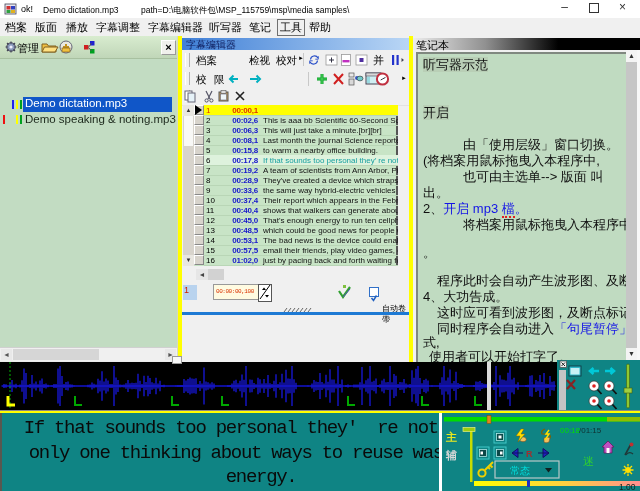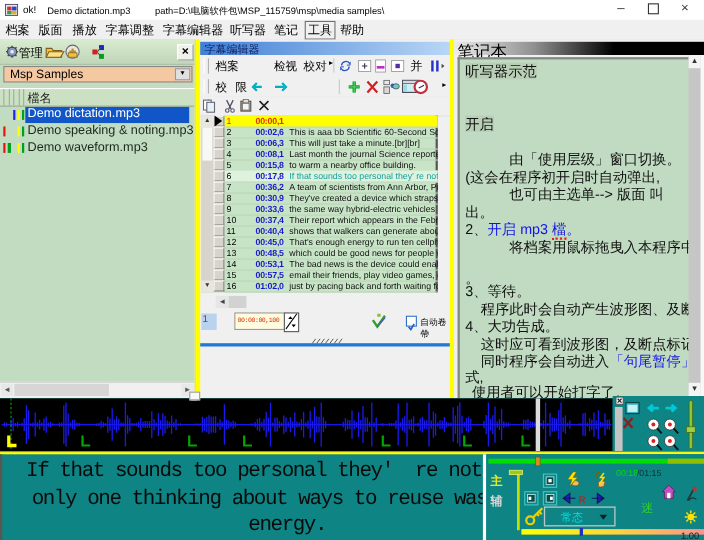--- a/index.html
+++ b/index.html
@@ -31,21 +31,21 @@
 .mtxt{position:absolute;font-size:10.5px;color:#000;}
 
 #mtable{left:1px;top:69px;width:215px;height:161px;background:#c8e4c6;}
 .trow{position:absolute;left:21px;width:194px;height:10px;border-bottom:1px solid #b9d6b6;font-size:8px;overflow:hidden;white-space:nowrap;}
 .trow .num{position:absolute;left:2px;top:1px;color:#000;}
 .trow .ts{position:absolute;left:22px;top:1px;width:32px;text-align:right;color:#1616cc;font-weight:bold;letter-spacing:-0.2px;}
 .trow .txt{position:absolute;left:59px;top:1px;color:#111;}
 .mkr{position:absolute;left:11px;width:10px;height:10px;background:#d8d4cc;border:1px solid #fff;border-right-color:#888;border-bottom-color:#888;box-sizing:border-box;}
 
 #npanel{left:413px;top:36px;width:227px;height:326px;background:#f0f0f0;}
-#nhead{left:0;top:2px;width:227px;height:12px;background:linear-gradient(90deg,#ececec 0%,#909090 32%,#000 64%);font-size:15px;color:#000;}
+#nhead{left:0;top:2px;width:227px;height:12px;background:linear-gradient(90deg,#ececec 0%,#909090 32%,#000 64%);font-size:11px;color:#000;}
 #ncontent{left:3px;top:16px;width:210px;height:308px;background:#c0dbc1;border-left:2px solid #808880;border-top:2px solid #808880;overflow:hidden;}
 .nline{position:absolute;left:4px;width:207px;font-size:13px;color:#101010;white-space:nowrap;}
 .nblue{color:#1414e6;}
 #nscroll{left:213px;top:14px;width:11px;height:312px;background:#c6c6c6;}
 
 #waverow{left:0;top:362px;width:640px;height:48px;background:#0f8484;}
 #wavectl{left:557px;top:360px;width:83px;height:50px;background:#0f8484;}
 
 #yline{left:0;top:410px;width:640px;height:3px;background:#ffff00;border-top:1px solid #888;}
 #bottom{left:0;top:413px;width:640px;height:78px;background:#0f8484;}
@@ -105,50 +105,31 @@
           </g>
         <g transform="translate(78,1)">
             <rect x="1" y="5" width="4.5" height="4.5" fill="#d02020"></rect>
             <rect x="7" y="1" width="4.5" height="4.5" fill="#2020d0"></rect>
             <rect x="7" y="9" width="4.5" height="4.5" fill="#00a020"></rect>
             <path d="M5.5 7.2l3-4M5.5 7.5l3 3.5" stroke="#555" stroke-width="1"></path>
           </g>
       </svg>
       <div class="abs" style="left:161px;top:4px;width:13px;height:13px;background:#f0f0ec;border:1px solid #999;border-top-color:#fff;border-left-color:#fff;color:#000;font-size:11px;font-weight:bold;text-align:center;line-height:12px">×</div>
     </div>
-    <div id="lpdrop" class="abs">
-        <span style="position:absolute;left:5px;top:1px">Msp Samples</span>
-      <div style="position:absolute;right:1px;top:1px;width:12px;height:9px;background:#e0e0e0;border:1px solid #999;font-size:6px;text-align:center;line-height:9px">▼</div>
-    </div>
-    <div id="lpcolhead" class="abs">
-        <span style="position:absolute;left:25px;top:1px">檔名</span>
-        <div class="abs" style="left:3px;top:0;width:1px;height:15px;background:#9cb094"></div>
-        <div class="abs" style="left:7.5px;top:0;width:1px;height:15px;background:#9cb094"></div>
-        <div class="abs" style="left:12px;top:0;width:1px;height:15px;background:#9cb094"></div>
-        <div class="abs" style="left:16.5px;top:0;width:1px;height:15px;background:#9cb094"></div>
-        <div class="abs" style="left:21px;top:0;width:1px;height:15px;background:#9cb094"></div>
-      </div>
     <div class="lrow" style="top:61px">
         <span class="cbar" style="left:11.5px;background:#2222ee"></span>
         <span class="cbar" style="left:15.5px;background:#ffff00"></span>
         <span class="cbar" style="left:19.5px;background:#00a020"></span>
       <div style="position:absolute;left:23px;top:0;width:147px;height:15px;background:#1056c8;color:#fff;padding-left:2px;">Demo dictation.mp3</div>
       </div>
     <div class="lrow" style="top:76px">
         <span class="cbar" style="left:2.5px;background:#ee1111"></span>
         <span class="cbar" style="left:15.5px;background:#ffff00"></span>
         <span class="cbar" style="left:19.5px;background:#00a020"></span>
       <span style="position:absolute;left:25px;top:1px">Demo speaking &amp; noting.mp3</span>
-      </div>
-    <div class="lrow" style="top:91px">
-        <span class="cbar" style="left:2.5px;background:#ee1111"></span>
-        <span class="cbar" style="left:7px;background:#00a020"></span>
-        <span class="cbar" style="left:15.5px;background:#ffff00"></span>
-        <span class="cbar" style="left:19.5px;background:#00a020"></span>
-      <span style="position:absolute;left:25px;top:1px">Demo waveform.mp3</span>
       </div>
     <div class="abs" style="left:0;top:324px;width:177px;height:2px;background:#ececec"></div>
 
     <div class="abs" style="left:0;top:311px;width:177px;height:13px;background:#f0f0f0;border-top:1px solid #d0d0d0">
       <div class="abs" style="left:1px;top:1px;width:11px;height:11px;background:#e8e8e8;font-size:7px;text-align:center;line-height:11px;color:#555">◄</div>
       <div class="abs" style="left:165px;top:1px;width:11px;height:11px;background:#e8e8e8;font-size:7px;text-align:center;line-height:11px;color:#555">►</div>
       <div class="abs" style="left:13px;top:1px;width:86px;height:11px;background:#d6d6d6"></div>
     </div>
   </div>
   <div id="ysep1" class="abs"></div>
@@ -280,27 +261,27 @@
         </div>
 <div class="mkr" style="top:40px"></div>
 <div class="trow" style="top:50px;background:#def2dd;">
           <span class="num" style="color:#000">6</span>
           <span class="ts" style="color:#1616cc">00:17,8</span>
           <span class="txt" style="color:#18a0a0">If that sounds too personal they’ re not the</span>
         </div>
 <div class="mkr" style="top:50px"></div>
 <div class="trow" style="top:60px;">
           <span class="num" style="color:#000">7</span>
-          <span class="ts" style="color:#1616cc">00:36,2</span>
+          <span class="ts" style="color:#1616cc">00:19,2</span>
           <span class="txt" style="color:#111">A team of scientists from Ann Arbor, Pittsbu</span>
         </div>
 <div class="mkr" style="top:60px"></div>
 <div class="trow" style="top:70px;">
           <span class="num" style="color:#000">8</span>
-          <span class="ts" style="color:#1616cc">00:30,9</span>
+          <span class="ts" style="color:#1616cc">00:28,9</span>
           <span class="txt" style="color:#111">They've created a device which straps onto</span>
         </div>
 <div class="mkr" style="top:70px"></div>
 <div class="trow" style="top:80px;">
           <span class="num" style="color:#000">9</span>
           <span class="ts" style="color:#1616cc">00:33,6</span>
           <span class="txt" style="color:#111">the same way hybrid-electric vehicles recycl</span>
         </div>
 <div class="mkr" style="top:80px"></div>
 <div class="trow" style="top:90px;">
@@ -368,45 +349,44 @@
           </svg>
       </div>
       <svg class="abs" style="left:155px;top:2px" width="16" height="15">
           <path d="M2 6l4 6L13 2" stroke="#30a030" stroke-width="2.2" fill="none"></path>
           <path d="M6 12L13 4" stroke="#5050c0" stroke-width="1" fill="none"></path>
           <rect x="6" y="0" width="3" height="3" fill="#80c040"></rect>
         </svg>
       <div class="abs" style="left:187px;top:4px;width:8px;height:8px;background:#fff;border:1px solid #3070c8"><svg width="8" height="8">
             <path d="M1.5 4l2 2.5L6.5 1.5" stroke="#2060c0" stroke-width="1.5" fill="none"></path>
           </svg></div>
-      <span class="abs" style="left:200px;top:4px;font-size:8px;color:#000">自动卷帶</span>
+      <span class="abs" style="left:200px;top:20px;font-size:8px;color:#000">自动卷帶</span>
     </div>
 
     <div class="abs" style="left:0;top:276px;width:227px;height:2.5px;background:#1e7ad4"></div>
     <svg class="abs" style="left:100px;top:271px" width="32" height="6">
         <path d="M2 5l3-4M6 5l3-4M10 5l3-4M14 5l3-4M18 5l3-4M22 5l3-4M26 5l3-4" stroke="#444" stroke-width="0.8"></path>
       </svg>
   </div>
   <div id="ysep2" class="abs"></div>
 
   <div id="npanel" class="abs">
     <div id="nhead" class="abs">
         <span style="position:absolute;left:3px;top:0px">笔记本</span>
       </div>
     <div id="ncontent" class="abs">
 <div class="nline" style="top:50px;left:5px"><span style="background:#b9cfb6;">开启</span></div>
 <div class="nline" style="top:2px;left:5px"><span style="background:#b9cfb6;">听写器示范</span></div>
 <div class="nline" style="top:82px;left:45px"><span style="">由「使用层级」窗口切换。</span></div>
-<div class="nline" style="top:98px;left:5px"><span style="">(这会在程序初开启时自动弹出,</span></div>
+<div class="nline" style="top:98px;left:5px"><span style="">(将档案用鼠标拖曳入本程序中,</span></div>
 <div class="nline" style="top:114px;left:45px"><span style="">也可由主选单--&gt; 版面 叫</span></div>
 <div class="nline" style="top:130px;left:5px"><span style="">出。</span></div>
 <div class="nline" style="top:146px;left:5px"><span style="">2、<span class="nblue">开启 mp3 <span style="border-bottom:2px dotted #e02020">檔</span>。</span></span></div>
 <div class="nline" style="top:162px;left:45px"><span style="">将档案用鼠标拖曳入本程序中</span></div>
 <div class="nline" style="top:190px;left:5px"><span style="">。</span></div>
-<div class="nline" style="top:202px;left:5px"><span style="">3、等待。</span></div>
 <div class="nline" style="top:218px;left:19px"><span style="">程序此时会自动产生波形图、及断点。</span></div>
 <div class="nline" style="top:234px;left:5px"><span style="">4、大功告成。</span></div>
 <div class="nline" style="top:250px;left:19px"><span style="">这时应可看到波形图，及断点标记，</span></div>
 <div class="nline" style="top:266px;left:19px"><span style="">同时程序会自动进入<span class="nblue">「句尾暂停」</span>模</span></div>
 <div class="nline" style="top:280px;left:5px"><span style="">式,</span></div>
 <div class="nline" style="top:294px;left:11px"><span style="">使用者可以开始打字了。</span></div>
 </div>
     <div id="nscroll" class="abs">
       <div class="abs" style="left:0;top:0;width:11px;height:12px;background:#f4f4f4;font-size:7px;text-align:center;line-height:12px;color:#333">▲</div>
       <div class="abs" style="left:0;top:298px;width:11px;height:12px;background:#f4f4f4;font-size:7px;text-align:center;line-height:12px;color:#333">▼</div>

